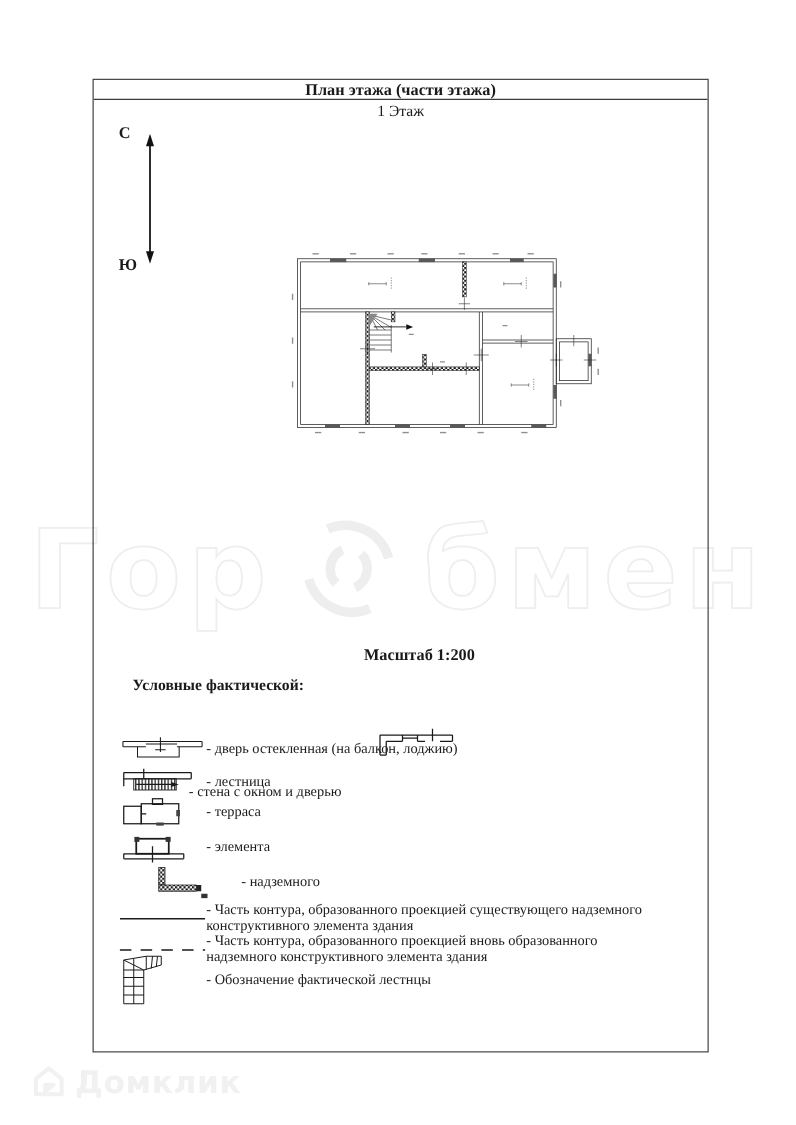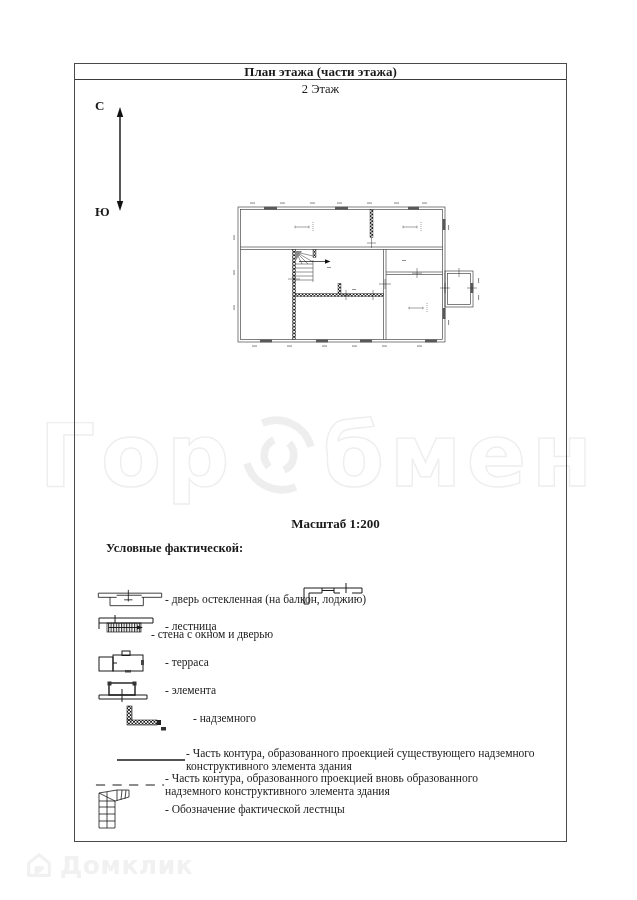--- a/index.html
+++ b/index.html
@@ -27,30 +27,30 @@
          font-weight:bold;font-size:13px;}
   .legend-head{position:absolute;left:106px;top:541px;font-weight:bold;font-size:12.5px;}
   .legend{position:absolute;left:95px;top:558px;width:480px;}
   .lrow{display:flex;align-items:center;overflow:visible;}
   .sym{width:70px;flex:0 0 70px;display:flex;align-items:center;}
   .sym svg{display:block;}
   .lbl{width:368px;font-size:11.5px;line-height:1.12;}
   .r1{height:20px;flex-direction:column;}
   .r2{margin-top:11px;height:20px;}
   .r3{margin-top:7px;height:20px;}
-  .r4{margin-top:16px;height:20px;}
+  .r4{margin-top:4px;height:20px;}
   .r5{margin-top:8px;height:20px;}
   .r6{margin-top:8px;height:20px;}
-  .r7{margin-top:20px;height:24px;justify-content:center;}
+  .r7{margin-top:7px;height:24px;}
   .r8{margin-top:1px;height:24px;}
   .r9{height:24px;}
 
   
   .wm-center{position:absolute;left:0;top:403px;width:637px;height:104px;
-             display:flex;align-items:center;justify-content:center;gap:2px;
+             display:flex;align-items:center;justify-content:center;gap:18px;
              pointer-events:none;}
   .wm-center .wtxt{font-family:"DejaVu Sans",sans-serif;font-weight:bold;font-size:88px;
              color:#ffffff;-webkit-text-stroke:1.4px #eeeeee;letter-spacing:0.06em;}
   .wm-bottom{position:absolute;left:24px;top:850px;display:flex;align-items:center;gap:6px;
              pointer-events:none;}
   .wm-bottom .wtxt{font-family:"DejaVu Sans",sans-serif;font-weight:bold;font-size:25px;
              color:#f1f1f1;letter-spacing:0.02em;}
 </style>
 </head>
 <body>
@@ -65,21 +65,21 @@
         <path d="M70,88 A43,43 0 0 1 12,60"></path>
         <path d="M38,64 A20,20 0 0 1 44,32"></path>
         <path d="M62,36 A20,20 0 0 1 56,68"></path>
       </g>
     </svg>
     <span class="wtxt">бмен</span>
   </div>
 
   <div class="frame">
     <div class="title-row">План этажа (части этажа)</div>
-    <div class="subtitle">2 Этаж</div>
+    <div class="subtitle">1 Этаж</div>
   </div>
 
   <div class="compass">
     <span class="n">С</span>
     <svg width="16" height="104" viewBox="0 0 16 104">
       <line x1="8" y1="6" x2="8" y2="98" stroke="#111" stroke-width="1.4"></line>
       <polygon points="8,0 4.8,10 11.2,10" fill="#111"></polygon>
       <polygon points="8,104 4.8,94 11.2,94" fill="#111"></polygon>
     </svg>
     <span class="s">Ю</span>

